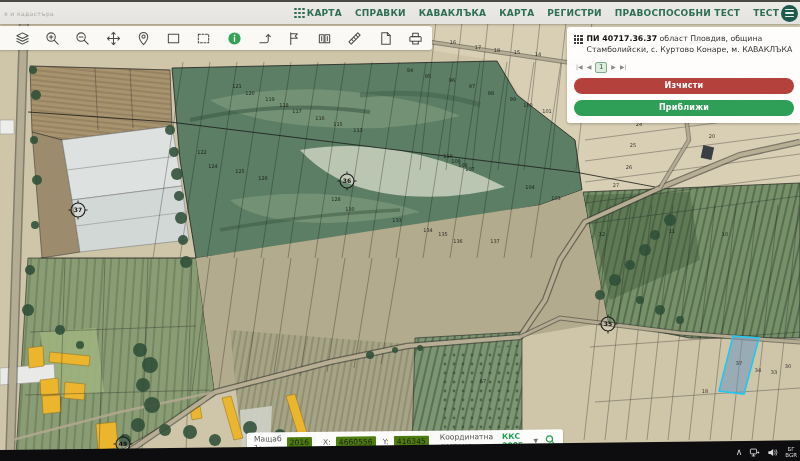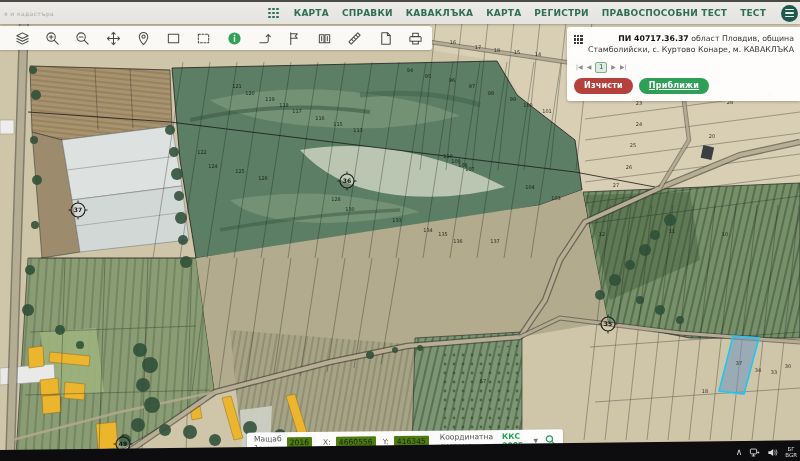--- a/index.html
+++ b/index.html
@@ -8,21 +8,21 @@
   .screen { position:relative; width:800px; height:461px; background:#cfc6a9; overflow:hidden; }
 
   
   .bezel-top { position:absolute; top:0; left:0; width:800px; height:2px; background:#4a4a45; z-index:40; }
 
   
   .navbar { position:absolute; top:2px; left:0; width:800px; height:22px;
     background:linear-gradient(#ecebe8,#e4e3df); display:flex; align-items:center;
     z-index:30; box-shadow:0 1px 2px rgba(0,0,0,.25); }
   .brand-fragment { font-size:6px; color:#a9a8a2; margin-left:4px; letter-spacing:.4px; }
-  .nav-items { display:flex; align-items:center; margin-left:auto; gap:13px; padding-right:6px; }
+  .nav-items { display:flex; align-items:center; margin-left:auto; padding-right:6px; }
   .grid-icon { display:grid; grid-template-columns:repeat(3,2.5px); grid-gap:1.5px; margin-right:2px; cursor:pointer; }
   .grid-icon i { width:2.5px; height:2.5px; background:#2e6e55; border-radius:50%; }
   .nav-item { font-size:9px; font-weight:bold; color:#2e6e55; letter-spacing:.2px; cursor:pointer; white-space:nowrap; }
   .nav-burger { width:17px; height:17px; border-radius:50%; background:#1d5a4e; display:flex;
     flex-direction:column; justify-content:center; align-items:center; gap:2px; margin-left:2px; margin-right:-4px; cursor:pointer; }
   .nav-burger i { width:9px; height:1.4px; background:#e8efe9; border-radius:1px; }
 
   
   .toolbar { position:absolute; left:0; top:26px; width:432px; height:24px;
     background:rgba(252,252,249,.95); border-radius:0 3px 3px 0; z-index:25;
@@ -31,31 +31,31 @@
   .tool-btn { width:17px; height:17px; display:flex; align-items:center; justify-content:center; cursor:pointer; }
   .tool-btn svg { width:15px; height:15px; }
 
   
   .info-panel { position:absolute; right:0; top:27px; width:233px; z-index:25;
     background:rgba(255,255,255,.96); border-radius:3px 0 0 3px; padding:6px 6px 7px 7px;
     box-shadow:0 1px 3px rgba(0,0,0,.25); }
   .parcel-row { display:flex; gap:4px; }
   .mini-grid { display:grid; grid-template-columns:repeat(3,2.2px); grid-gap:1px; margin-top:2px; flex:none; height:9px; }
   .mini-grid i { width:2.2px; height:2.2px; background:#3c3c3c; }
-  .parcel-text { font-size:7.8px; line-height:1.45; color:#333;text-align:right; }
+  .parcel-text { font-size:7.8px; line-height:1.45; color:#333; }
   .parcel-text b { color:#111; }
   .pager { display:flex; align-items:center; gap:4px; margin:6px 0 5px 2px; }
   .pg-btn { font-size:6px; color:#8a8a8a; cursor:pointer; line-height:1; }
   .pg-current { min-width:12px; height:11px; background:#dcecde; border:1px solid #7fae8c;
     border-radius:2px; font-size:7px; color:#2c5c3c; display:flex; align-items:center; justify-content:center; cursor:default; }
-  .panel-buttons { display:flex; justify-content:flex-start; gap:6px; }
+  .panel-buttons { display:flex; justify-content:flex-start; gap:6px;flex-direction:column; }
   .btn { border:none; border-radius:9px; color:#fff; font-size:8px; font-weight:bold;
     padding:3px 10px 4px; cursor:pointer; font-family:inherit; letter-spacing:.2px; }
   .btn-clear { background:#b5413c; }
-  .btn-zoomto { background:#2f9e57;text-decoration:underline; }
+  .btn-zoomto { background:#2f9e57; }
 
   
   .statusbar { position:absolute; left:247px; top:431px; width:316px; height:21px; z-index:25;
     background:rgba(255,255,255,.96); border-radius:2px; display:flex; align-items:center;
     padding:0 7px; gap:5px; font-size:7.6px; color:#555; box-shadow:0 1px 2px rgba(0,0,0,.3);
     transform:rotate(-.6deg); }
   .statusbar .val { color:#1f1f1f; background:#4d7c0f; padding:1px 3px; border-radius:1px; }
   .crs-value { color:#1d9e50; font-weight:bold; }
   .crs-caret { font-size:6px; color:#777; cursor:pointer; }
   .status-search { margin-left:2px; cursor:pointer; display:flex; }

